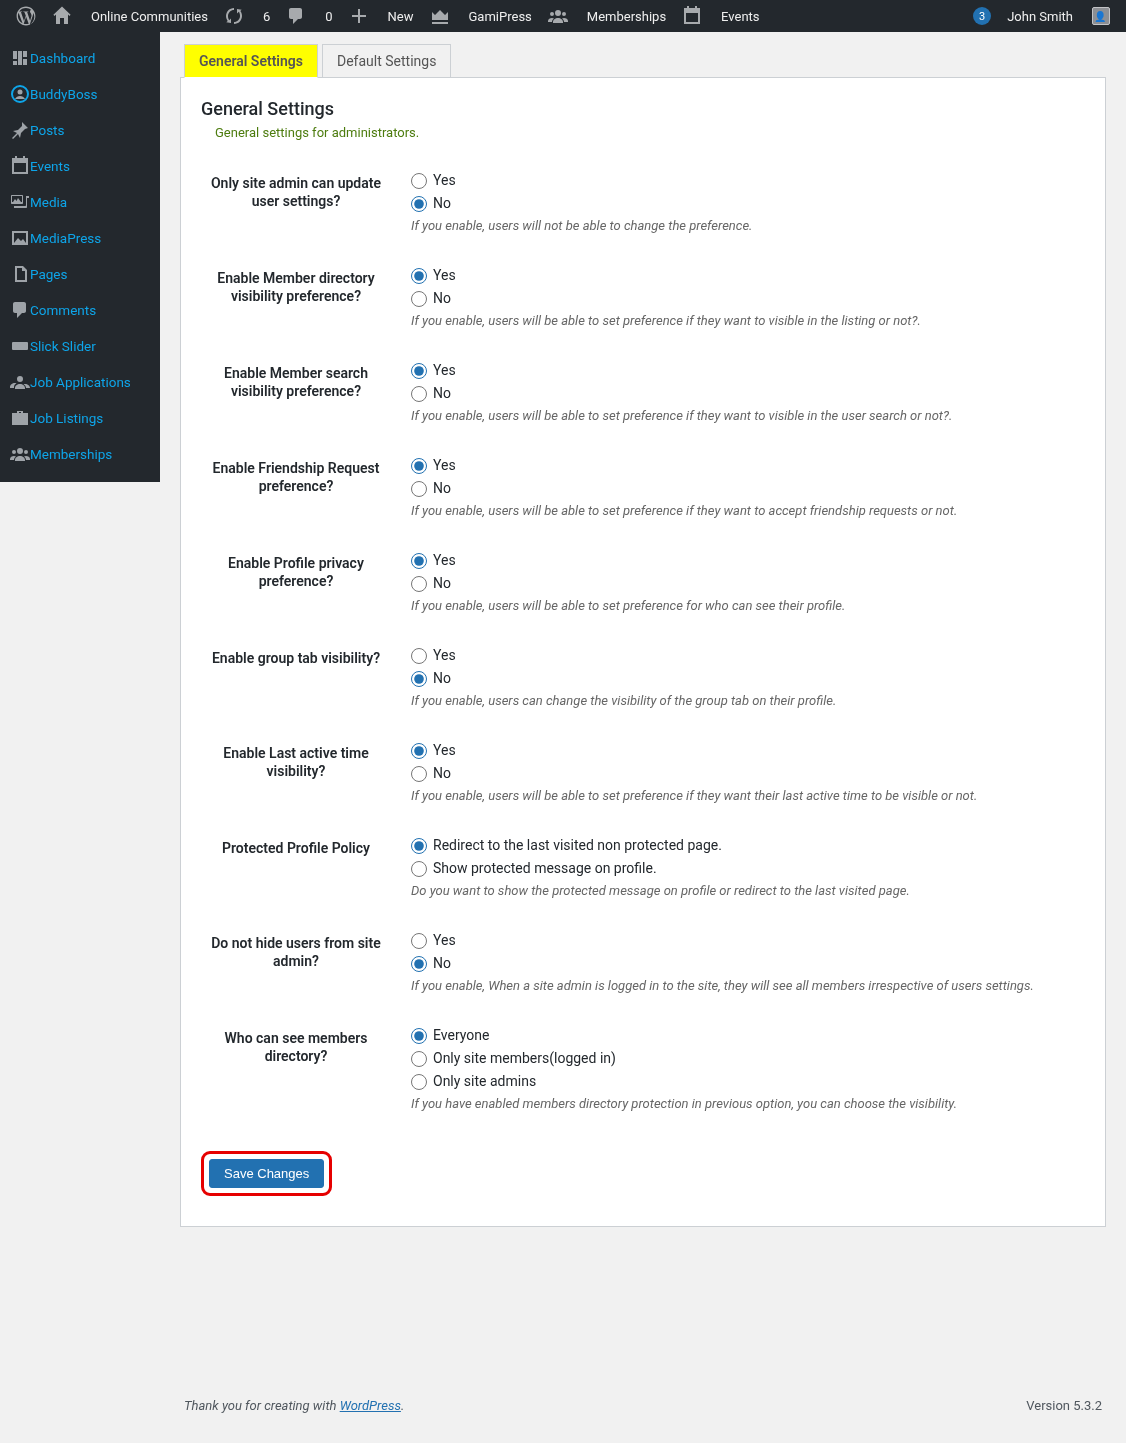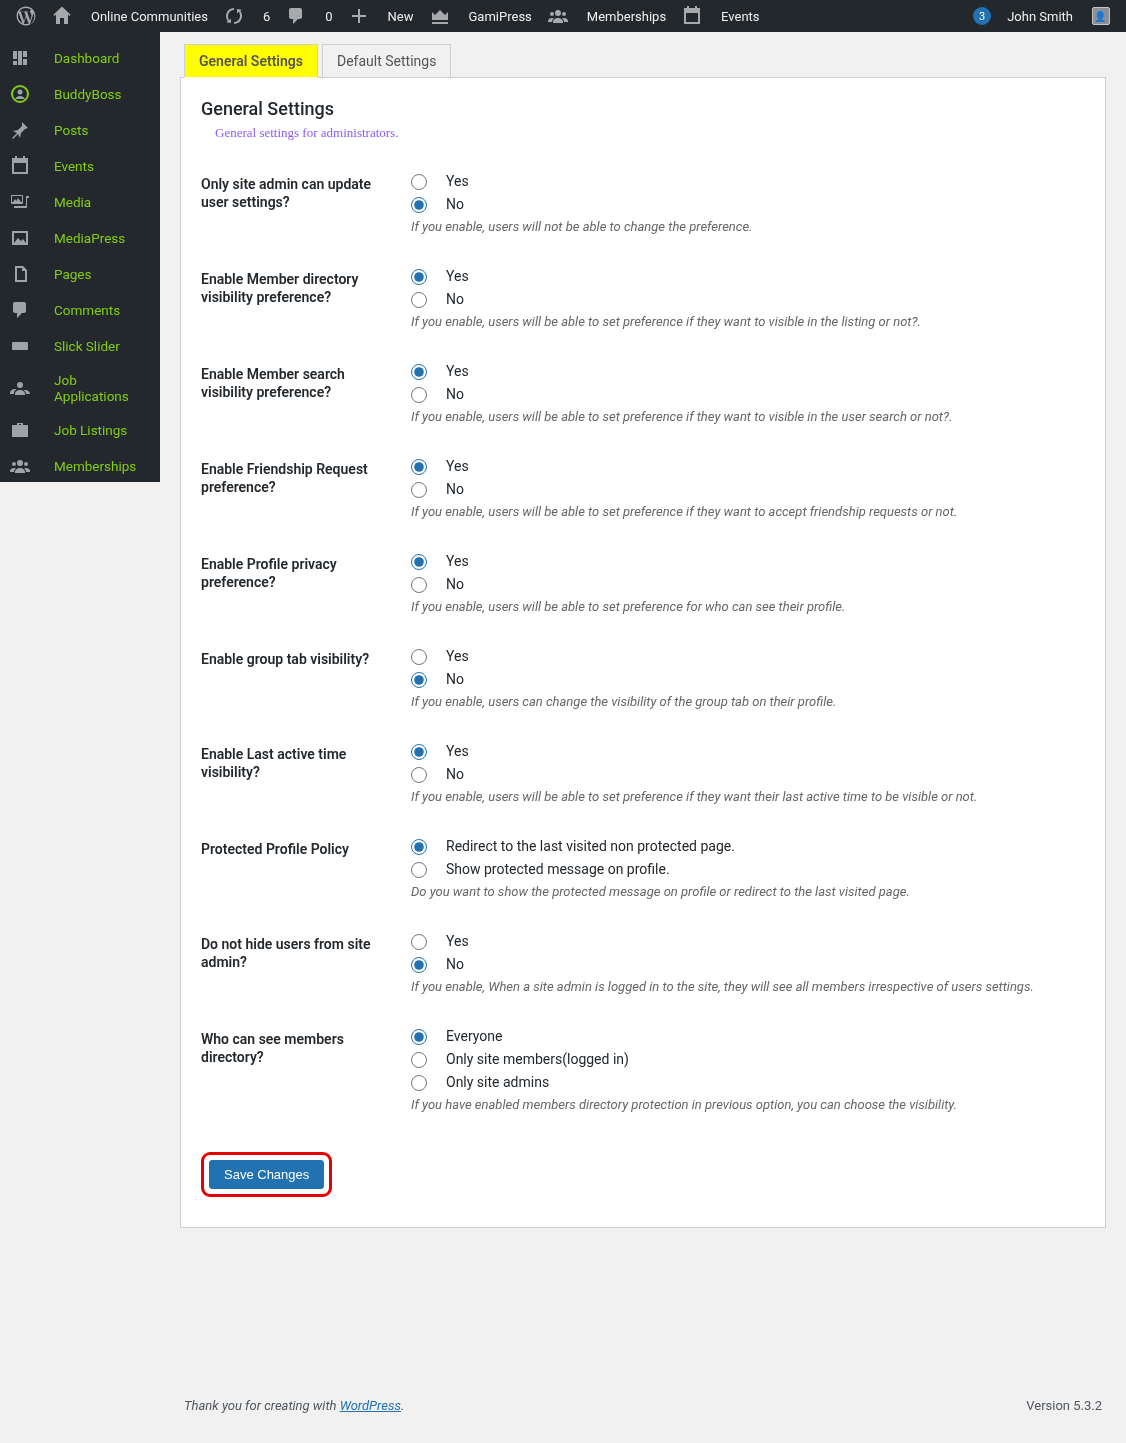--- a/index.html
+++ b/index.html
@@ -59,23 +59,23 @@
       background: #23282d;
       color: #eee;
       padding-top: 8px;
       flex-shrink: 0;
       max-height: 450px;
       overflow: hidden;
     }
     .menu-item {
       display: flex;
       align-items: center;
-      gap: 24px;
+      gap: 0;
       padding: 8px 8px 8px 10px;
-      color: #84cc16;
+      color: #0ea5e9;
       font-size: 13.5px;
       cursor: pointer;
     }
     .menu-item .m-icon { width: 20px; height: 20px; fill: rgba(240,245,250,.6); flex-shrink: 0; }
     
     .main {
       flex: 1;
       padding: 12px 20px 30px 20px;
       display: flex;
       flex-direction: column;
@@ -112,47 +112,46 @@
     }
     .panel h2 {
       font-size: 18px;
       font-weight: 400;
       color: #23282d;
       font-weight: 500;
       margin-bottom: 6px;
     }
     .panel .desc {
       font-size: 13px;
-      color: #8b5cf6;
+      color: #4d7c0f;
       margin: 4px 0 14px 14px;
-      font-family: Liberation Serif, serif;
     }
     table.form-table {
       width: 100%;
       border-collapse: collapse;
     }
     table.form-table th {
-      text-align: left;
+      text-align: center;
       vertical-align: top;
       width: 200px;
       padding: 20px 10px 20px 0;
       font-weight: 600;
       font-size: 14px;
       color: #23282d;
       line-height: 1.3;
     }
     table.form-table td {
       vertical-align: top;
       padding: 16px 10px;
     }
     .radio-row {
       display: flex;
       align-items: center;
       margin-bottom: 2px;
-      gap: 19px;
+      gap: 6px;
       font-size: 14px;
       color: #23282d;
       line-height: 1.5;
     }
     .radio-row input[type=radio] {
       width: 16px; height: 16px;
       cursor: pointer;
       accent-color: #2271b1;
     }
     .help {

